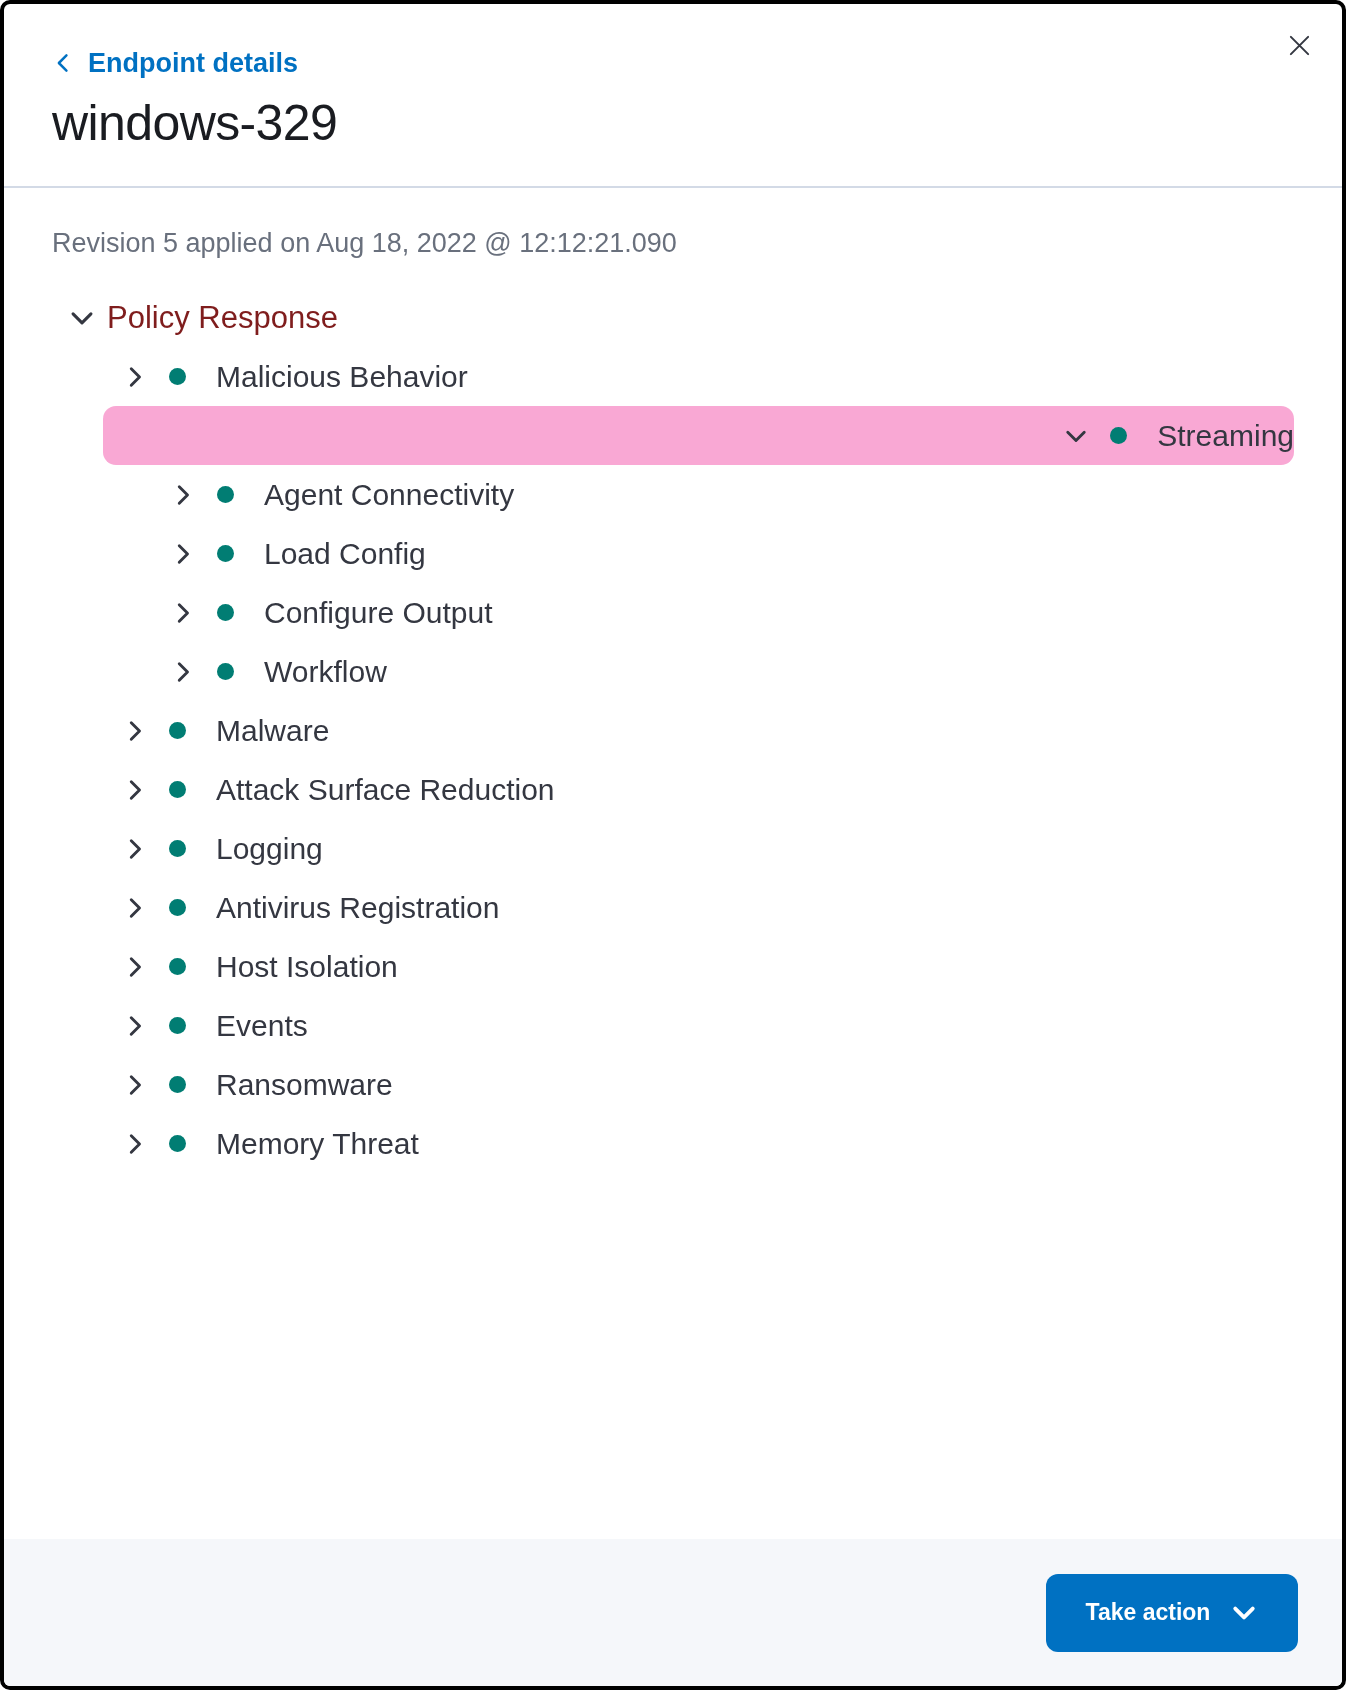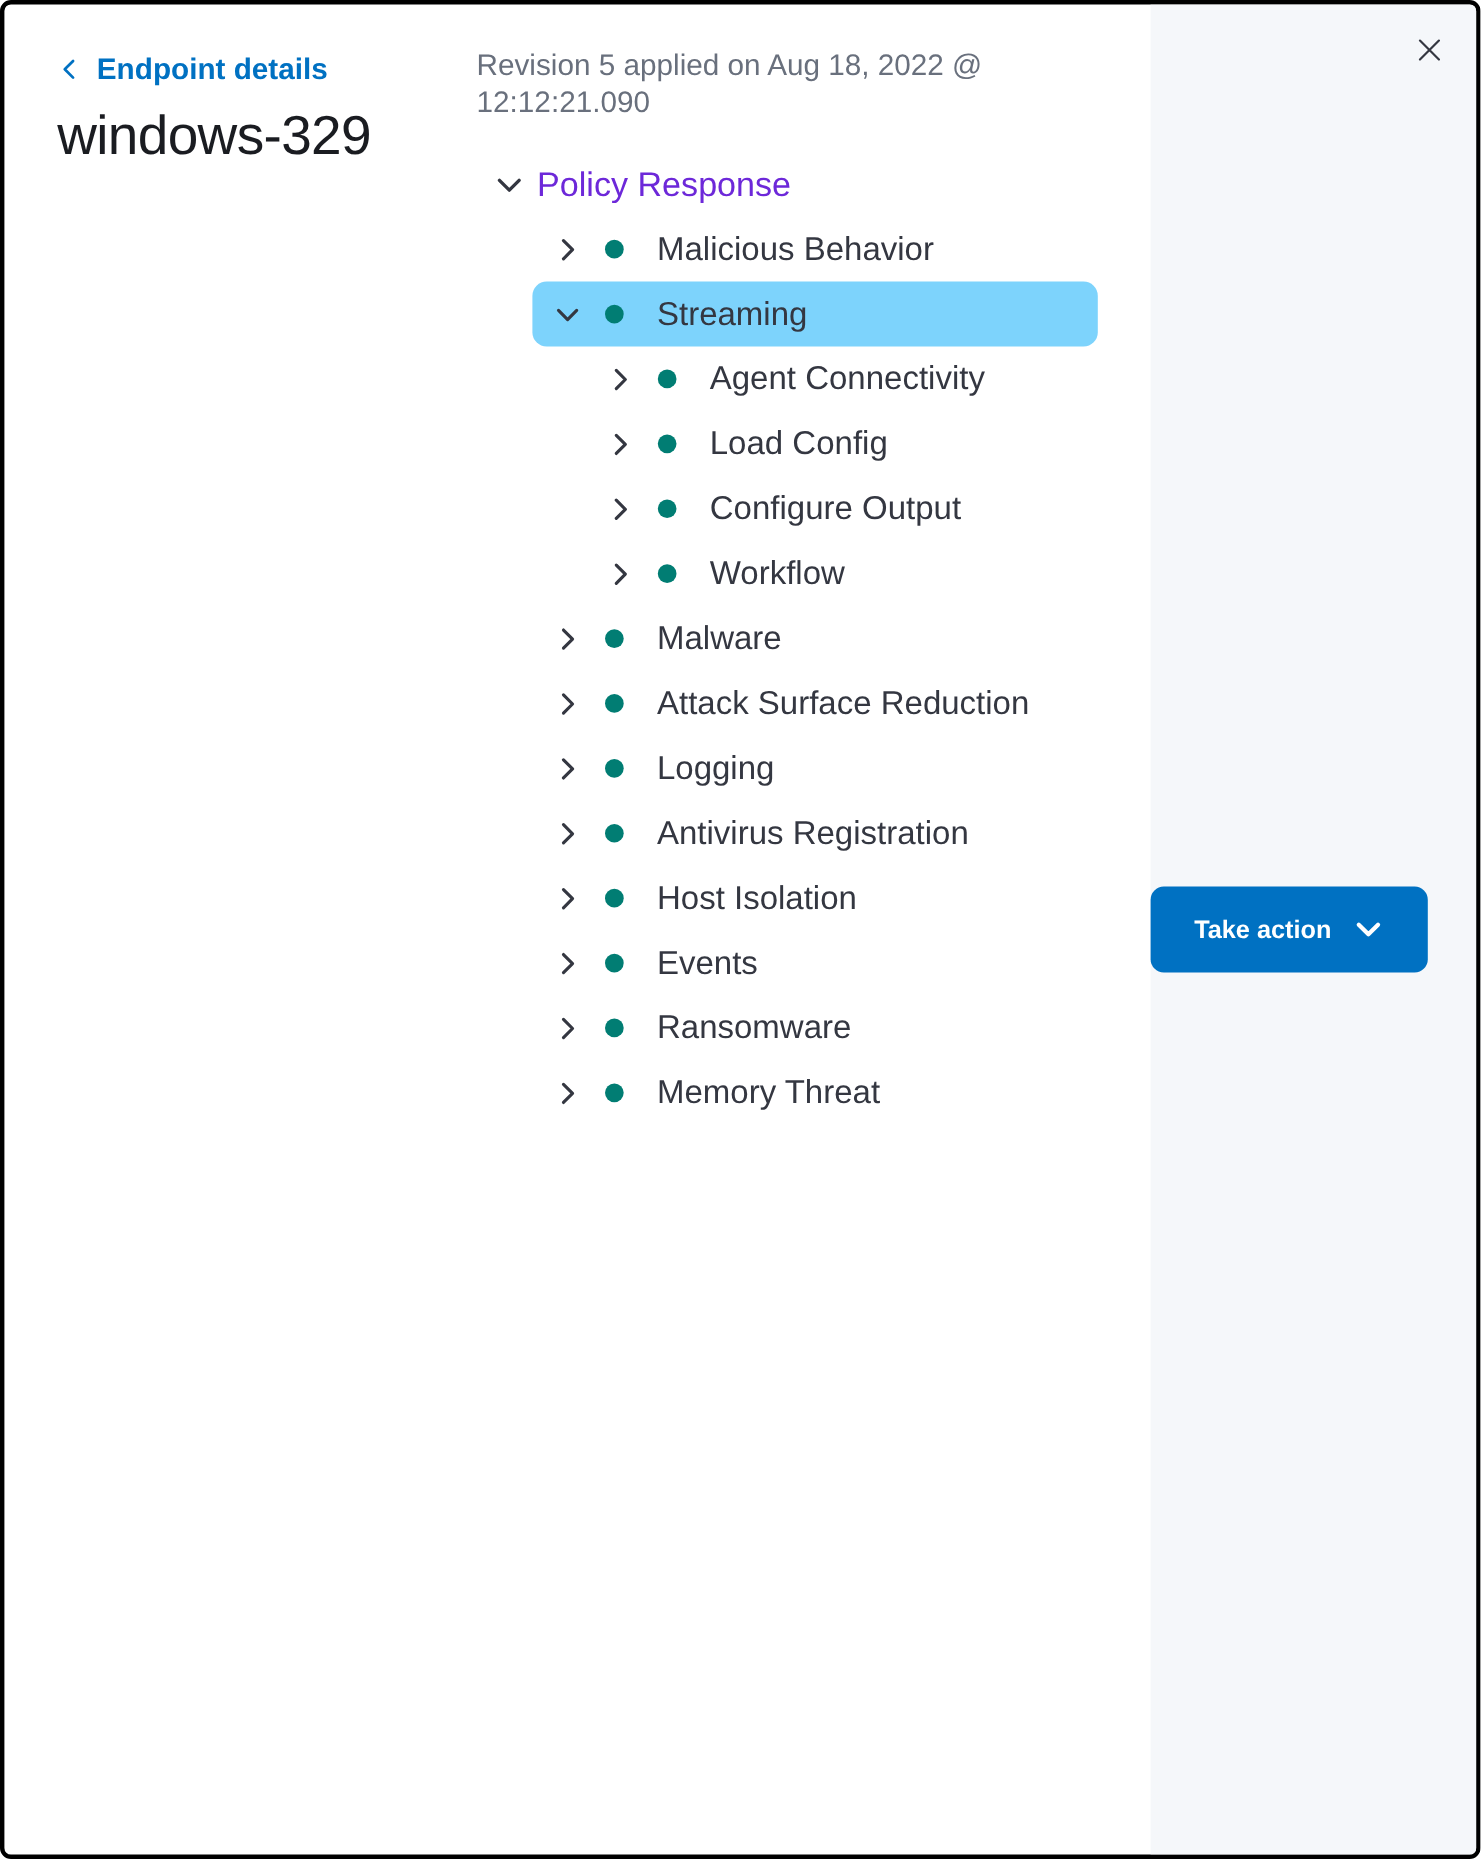--- a/index.html
+++ b/index.html
@@ -6,21 +6,21 @@
   html, body { margin: 0; padding: 0; background: #fff; }
   .window {
     position: relative;
     width: 1346px;
     height: 1690px;
     border: 4px solid #000;
     border-radius: 10px;
     background: #ffffff;
     font-family: "Liberation Sans", sans-serif;
     display: flex;
-    flex-direction: row;
+    flex-direction: column;
     overflow: hidden;
   }
 
   
   .header { padding: 42px 48px 0 48px; flex: 0 0 auto; }
   .back-link {
     display: inline-flex;
     align-items: center;
     gap: 14px;
     color: #0071C2;
@@ -63,33 +63,33 @@
 
   .tree { margin-top: 28px; }
   .tree-root-row {
     height: 59px;
     display: flex;
     align-items: center;
     gap: 8px;
     margin-left: 17px;
     color: #343741;
   }
-  .tree-root-label { font-size: 31px; color: #6d28d9; }
+  .tree-root-label { font-size: 31px; color: #7f1d1d; }
 
   .trow {
     height: 59px;
     display: flex;
     align-items: center;
     margin-left: 51px;
     border-radius: 13px;
     cursor: pointer;
   }
   .trow.lvl1 { padding-left: 19px; }
   .trow.lvl2 { padding-left: 67px; }
-  .trow.selected { background: #7dd3fc; }
+  .trow.selected { background: #f9a8d4; justify-content: flex-end; }
 
   .chev-btn {
     width: 26px;
     height: 26px;
     border: none;
     background: transparent;
     padding: 0;
     margin-right: 21px;
     display: flex;
     align-items: center;

